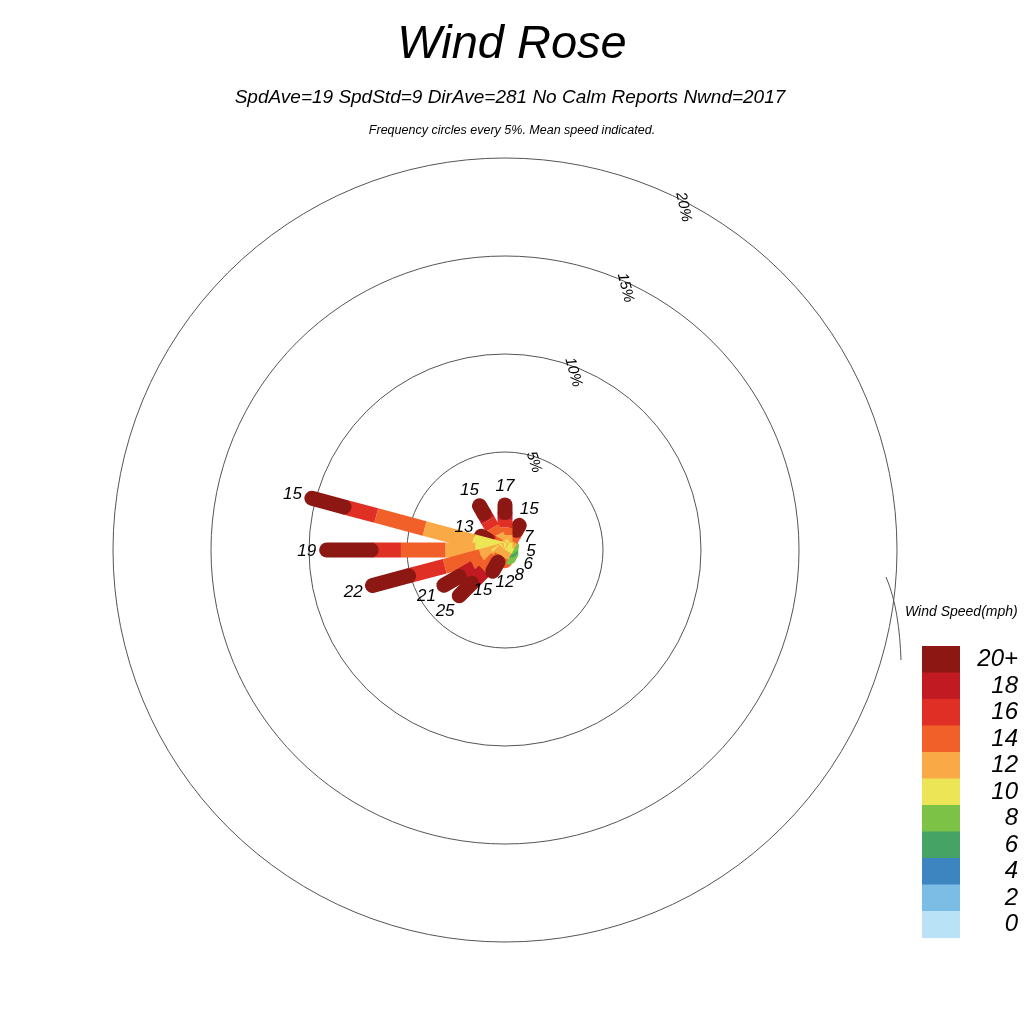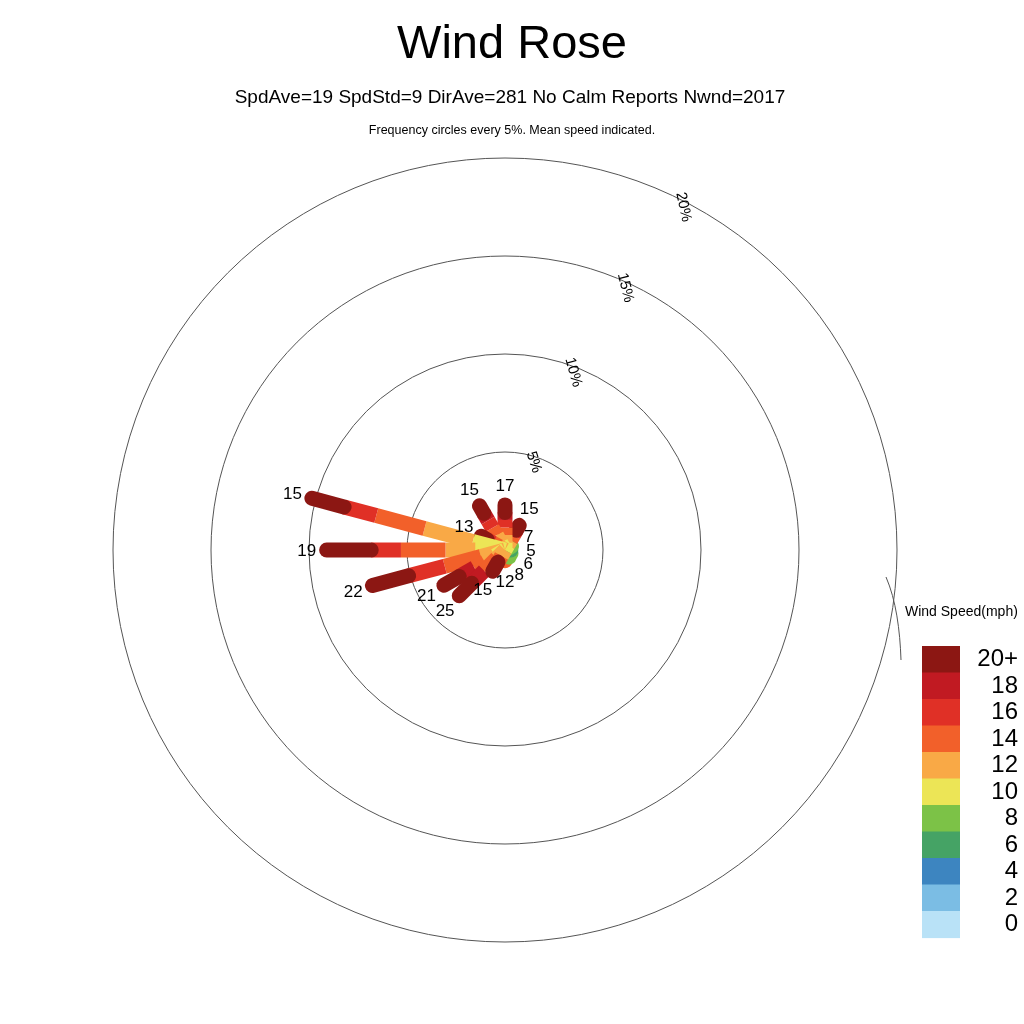--- a/index.html
+++ b/index.html
@@ -3,21 +3,21 @@
 <meta charset="utf-8">
 <style>
   html,body{margin:0;padding:0;}
   body{
     width:1024px;height:1024px;
     background:#ffffff;
     font-family:"Liberation Sans", sans-serif;
     overflow:hidden;
     position:relative;
   }
-  #stage{position:absolute;left:0;top:0;width:1024px;height:776px;}
+  #stage{position:absolute;left:0;top:0;width:1024px;height:776px;font-style:italic;}
   svg{display:block;}
   .title-txt{
     font-family:"Liberation Sans", sans-serif;
     font-size:47px;fill:#000;text-anchor:middle;
   }
   .sub1-txt{
     font-family:"Liberation Sans", sans-serif;
     font-size:19px;fill:#000;text-anchor:middle;
   }
   .sub2-txt{

